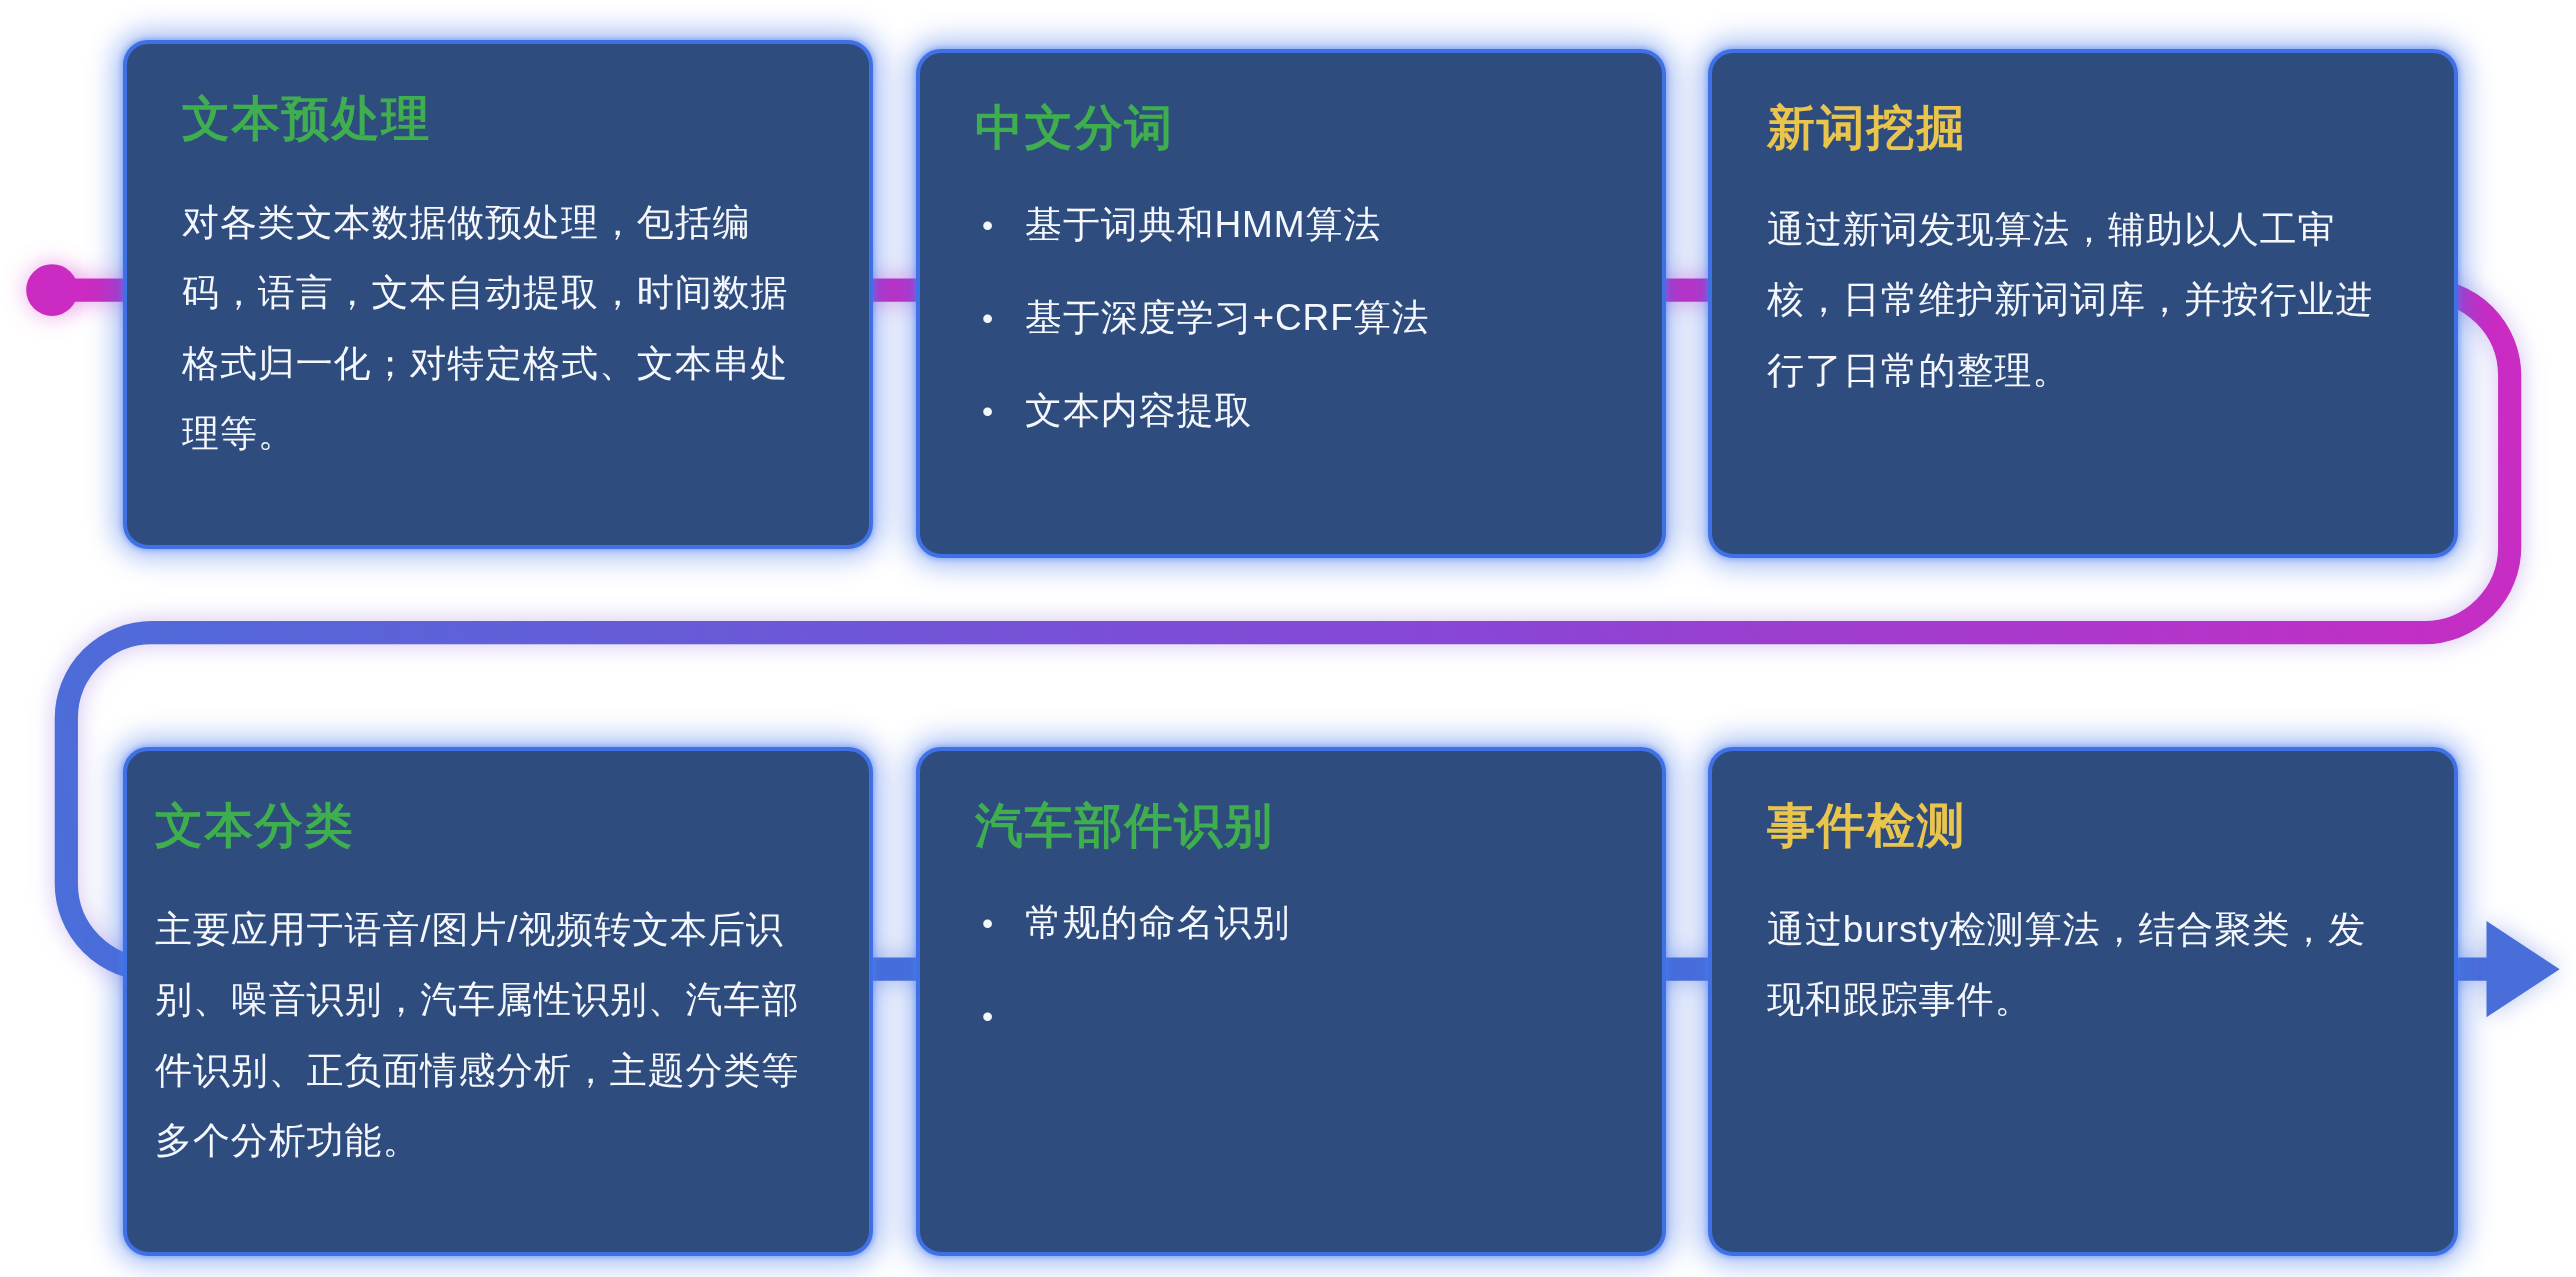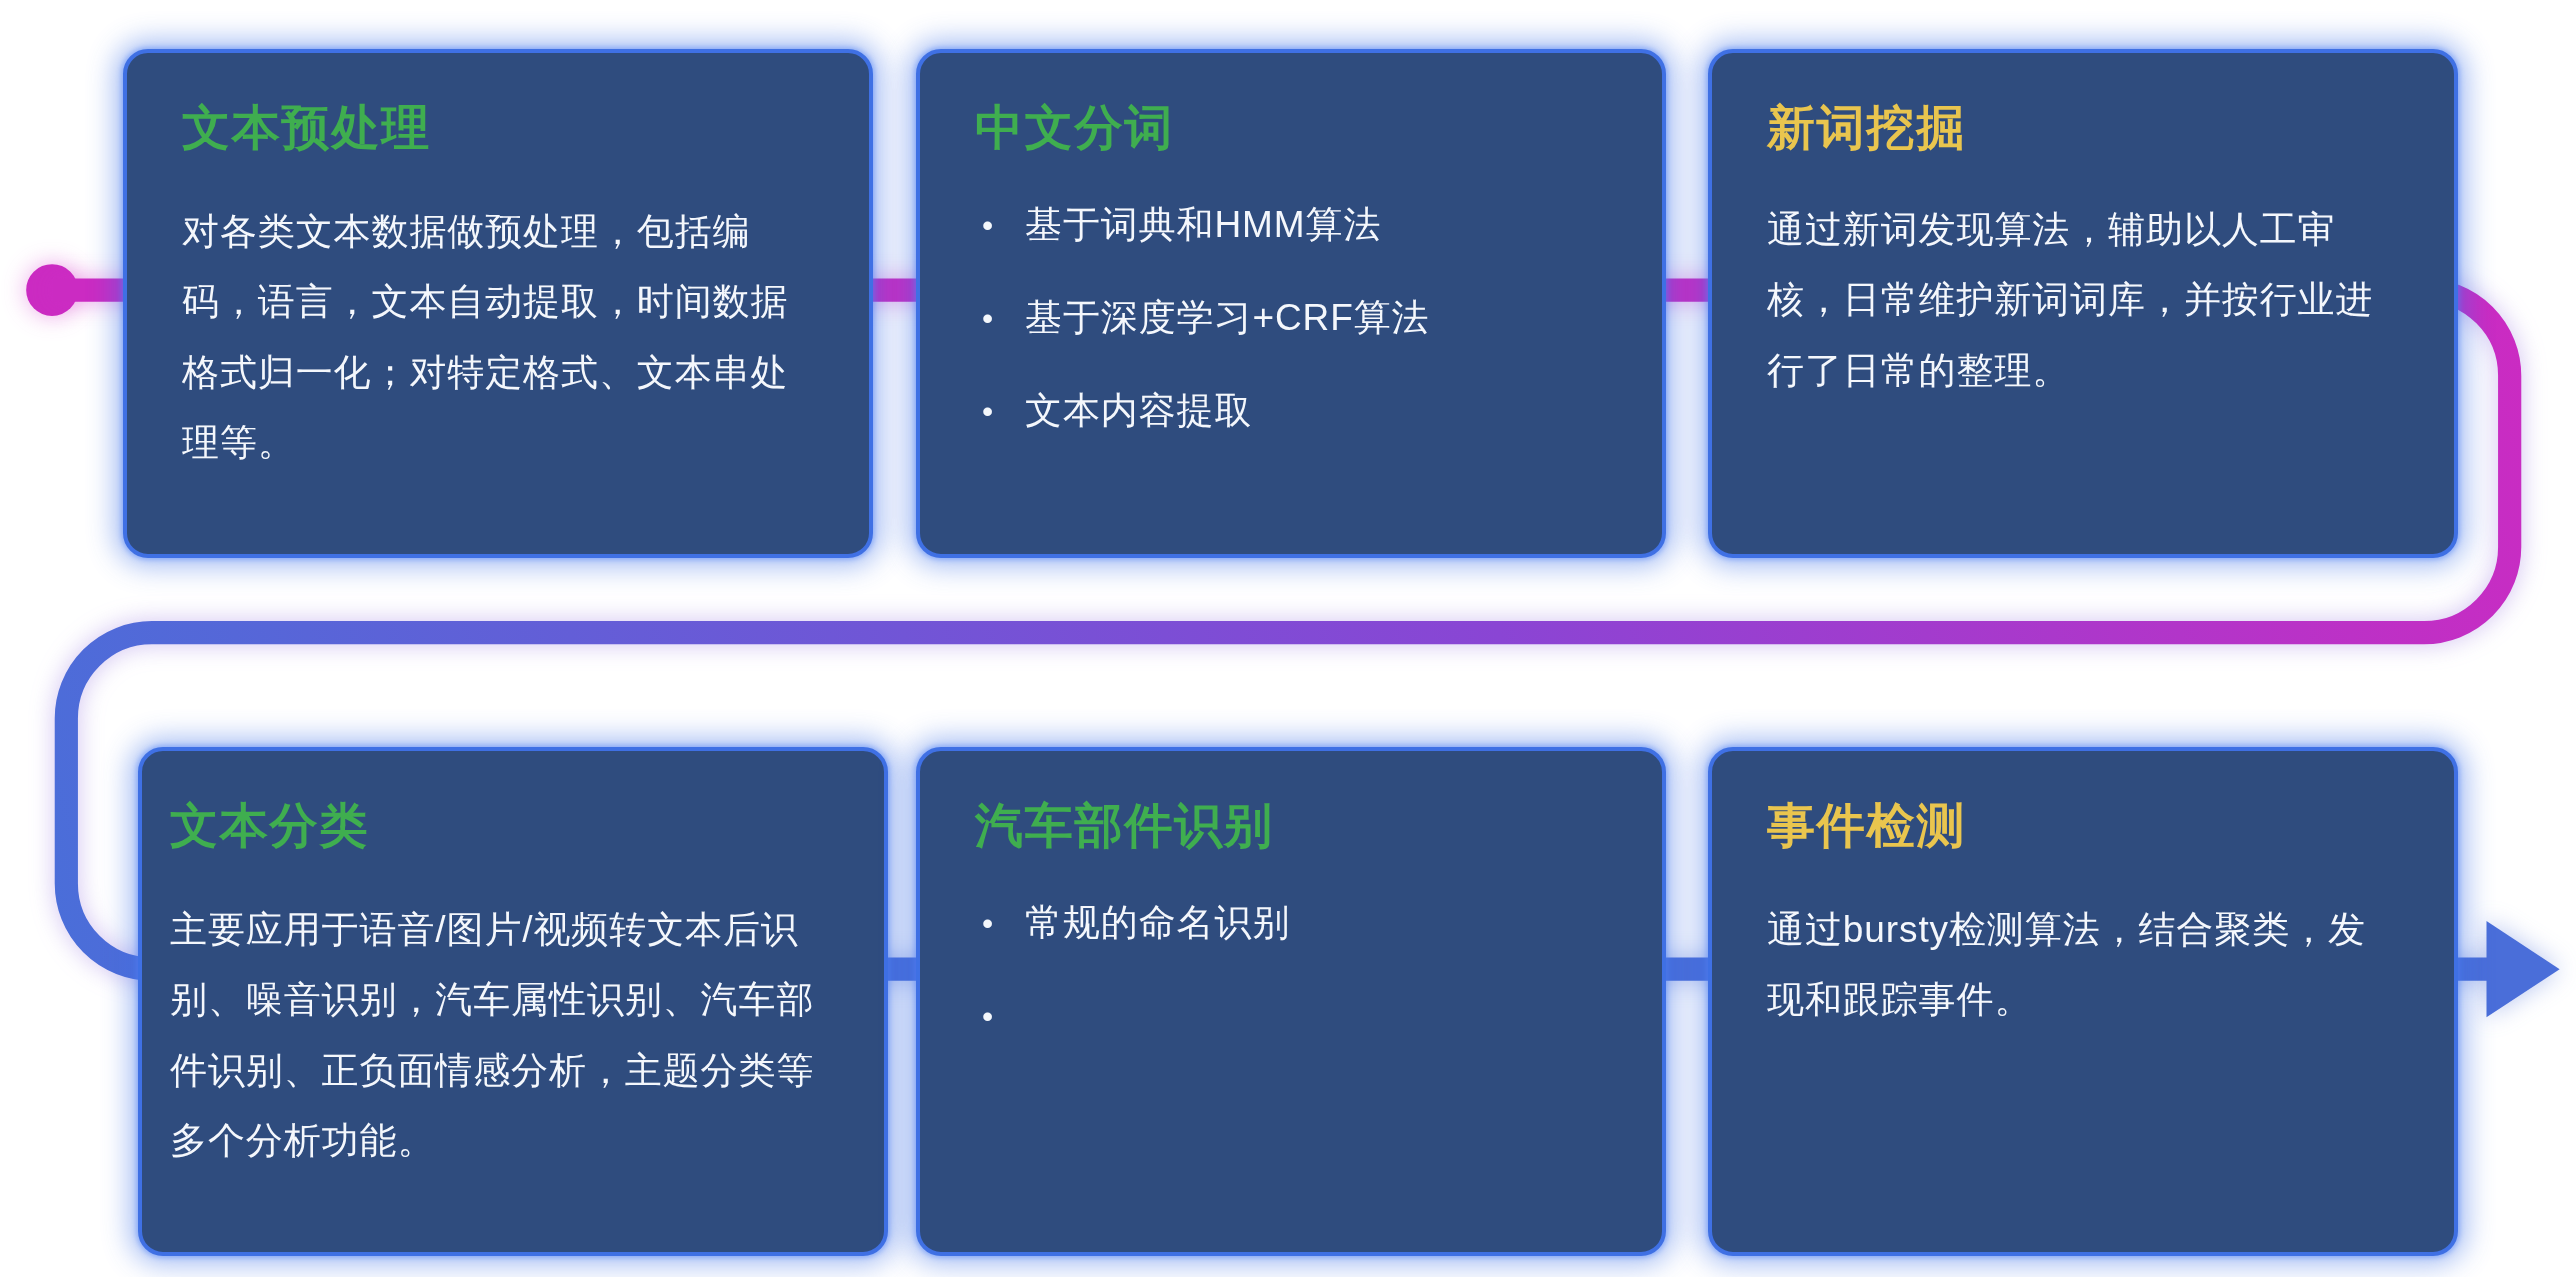--- a/index.html
+++ b/index.html
@@ -74,24 +74,24 @@
   }
   .bullet-dot {
     flex: 0 0 auto;
     width: 50px;
     padding-left: 7.1px;
     color: var(--body-text);
     font-size: 32px;
     line-height: 1.75;
   }
   
-  .pos-r1c1 { left: 123px;  top: 49px;  }
+  .pos-r1c1 { left: 123px;  top: 40px;  }
   .pos-r1c2 { left: 916px; top: 49px;  }
   .pos-r1c3 { left: 1708px; top: 49px; font-family: Liberation Mono, monospace;  }
-  .pos-r2c1 { left: 138px;  top: 747px; padding-left: 28px; }
+  .pos-r2c1 { left: 123px;  top: 747px; padding-left: 28px; }
   .pos-r2c2 { left: 916px; top: 747px; }
   .pos-r2c3 { left: 1708px; top: 747px; }
 </style>
 </head>
 <body>
 
 <div class="stage">
 
   <svg class="flow-svg" viewBox="0 0 2886 1431" aria-hidden="true">
     <defs>

